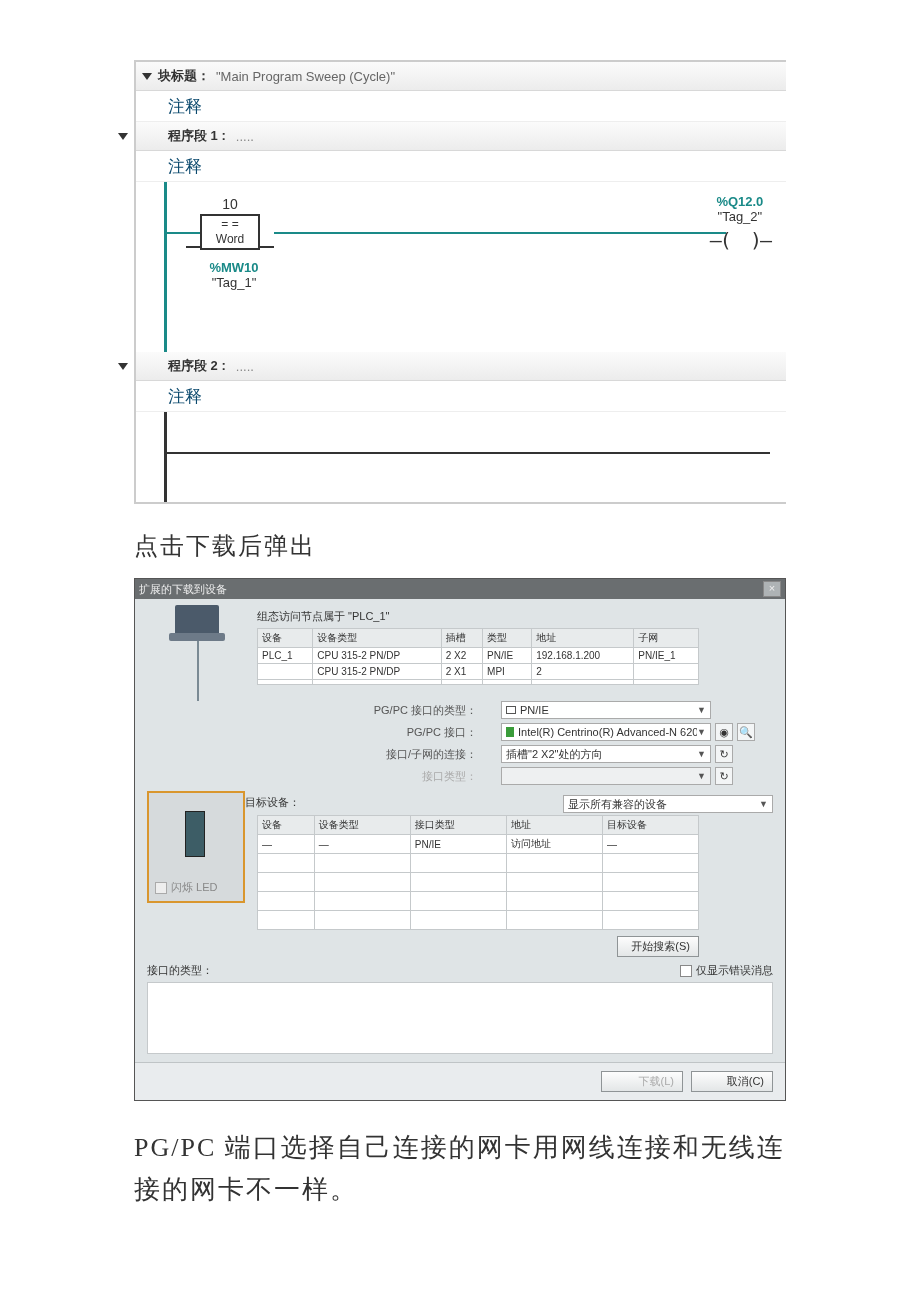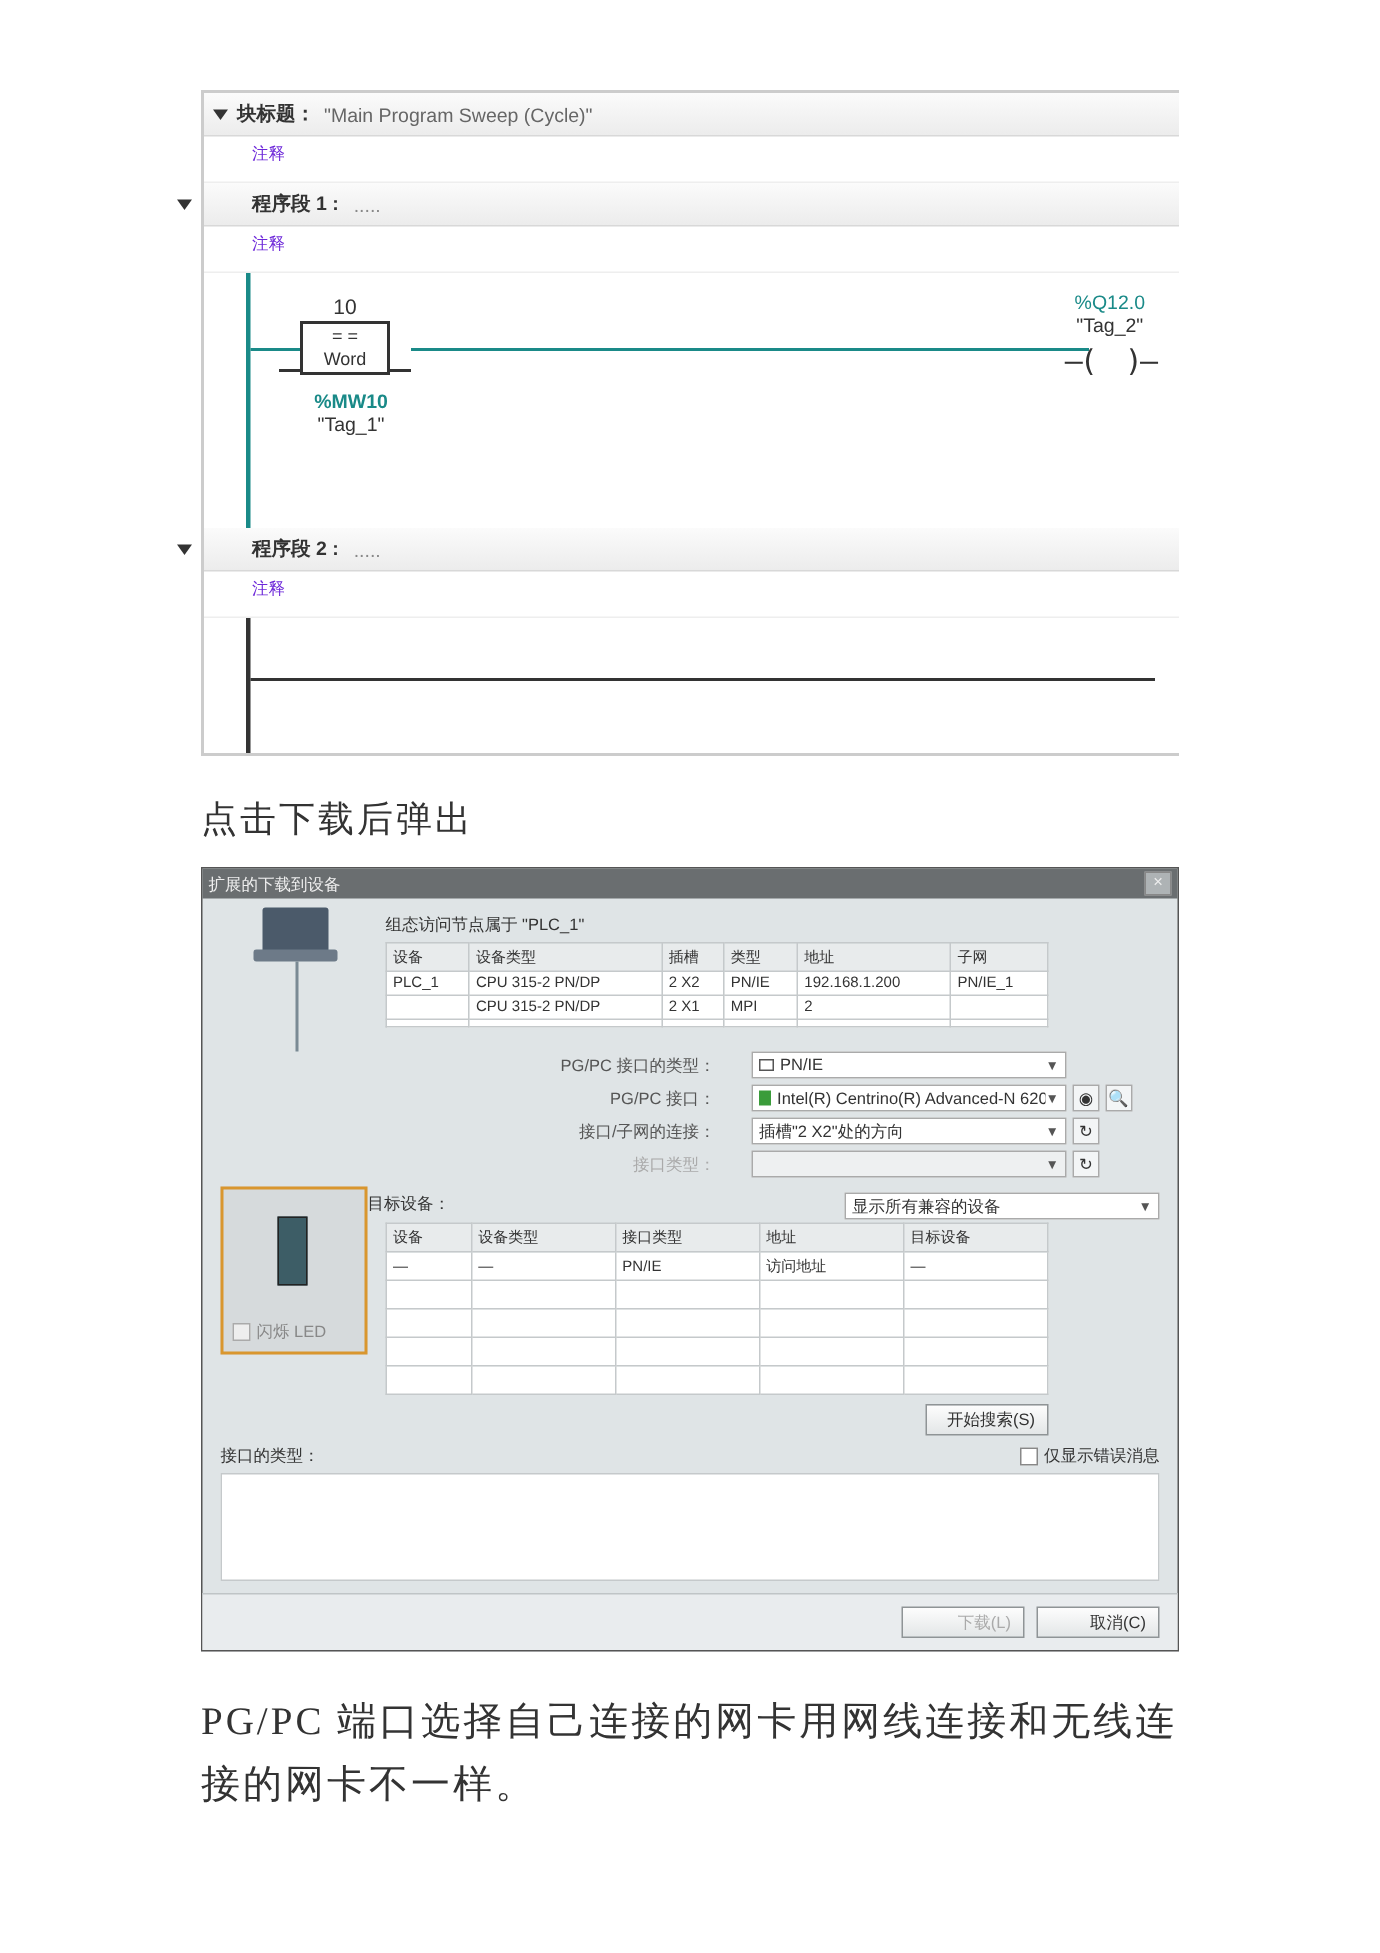--- a/index.html
+++ b/index.html
@@ -4,34 +4,34 @@
 <style>
   body{margin:0;background:#fff;font-family:"Microsoft YaHei",Arial,sans-serif;color:#333}
   .page{width:920px;margin:0 auto;padding:60px 0 40px}
 
   
   .panel{margin:0 134px;border:2px solid #ccc;border-right:none;background:#fff}
   .seg-header{display:flex;align-items:center;height:24px;padding:2px 6px;font-size:13px;background:linear-gradient(#fbfbfb,#ececec);border-bottom:1px solid #d8d8d8}
   .seg-header .tri{width:0;height:0;border-left:5px solid transparent;border-right:5px solid transparent;border-top:7px solid #333;margin-right:6px}
   .seg-header .bold{font-weight:700}
   .seg-header .net{margin-left:26px;font-weight:700}
-  .comm{height:22px;padding:4px 0 4px 32px;font-size:11px;color:#6d28d9;border-bottom:1px solid #eee}
+  .comm{height:22px;padding:4px 0 4px 32px;font-size:17px;color:#0c4a6e;border-bottom:1px solid #eee}
 
   .ladder{position:relative;height:170px}
   .rail{position:absolute;left:28px;top:0;bottom:0;width:3px;background:#1a8a88}
   .wire{position:absolute;height:2px;background:#1a8a88}
   .cmp{position:absolute;left:64px;top:14px;width:60px;text-align:center}
   .cmp .val{font-size:14px;color:#333;margin-bottom:2px}
   .cmp .box{border:2px solid #333;font-size:12px;line-height:15px;padding:1px 4px;background:#fff}
   .cmp .leg{position:absolute;top:50px;width:14px;height:2px;background:#333}
   .cmp .legL{left:-14px}.cmp .legR{right:-14px}
   .below{position:absolute;left:58px;top:78px;font-size:13px;text-align:center;width:80px}
   .below .addr{color:#1a8a88;font-weight:700}
   .coil{position:absolute;right:16px;top:12px;text-align:center;font-size:13px}
-  .coil .addr{color:#1a8a88;font-weight:400}
+  .coil .addr{color:#1a8a88;font-weight:700}
   .coil .sym{font-family:Consolas,monospace;font-size:20px;letter-spacing:-2px;margin-top:4px}
 
   .ladder2{position:relative;height:90px}
   .ladder2 .rail{background:#333}
 
   
   .para{margin:26px 134px 16px;font-size:24px;letter-spacing:2px}
 
   
   .dlg{margin:10px 134px;border:1px solid #555;background:#dfe4e6;font-size:11px;color:#333}

